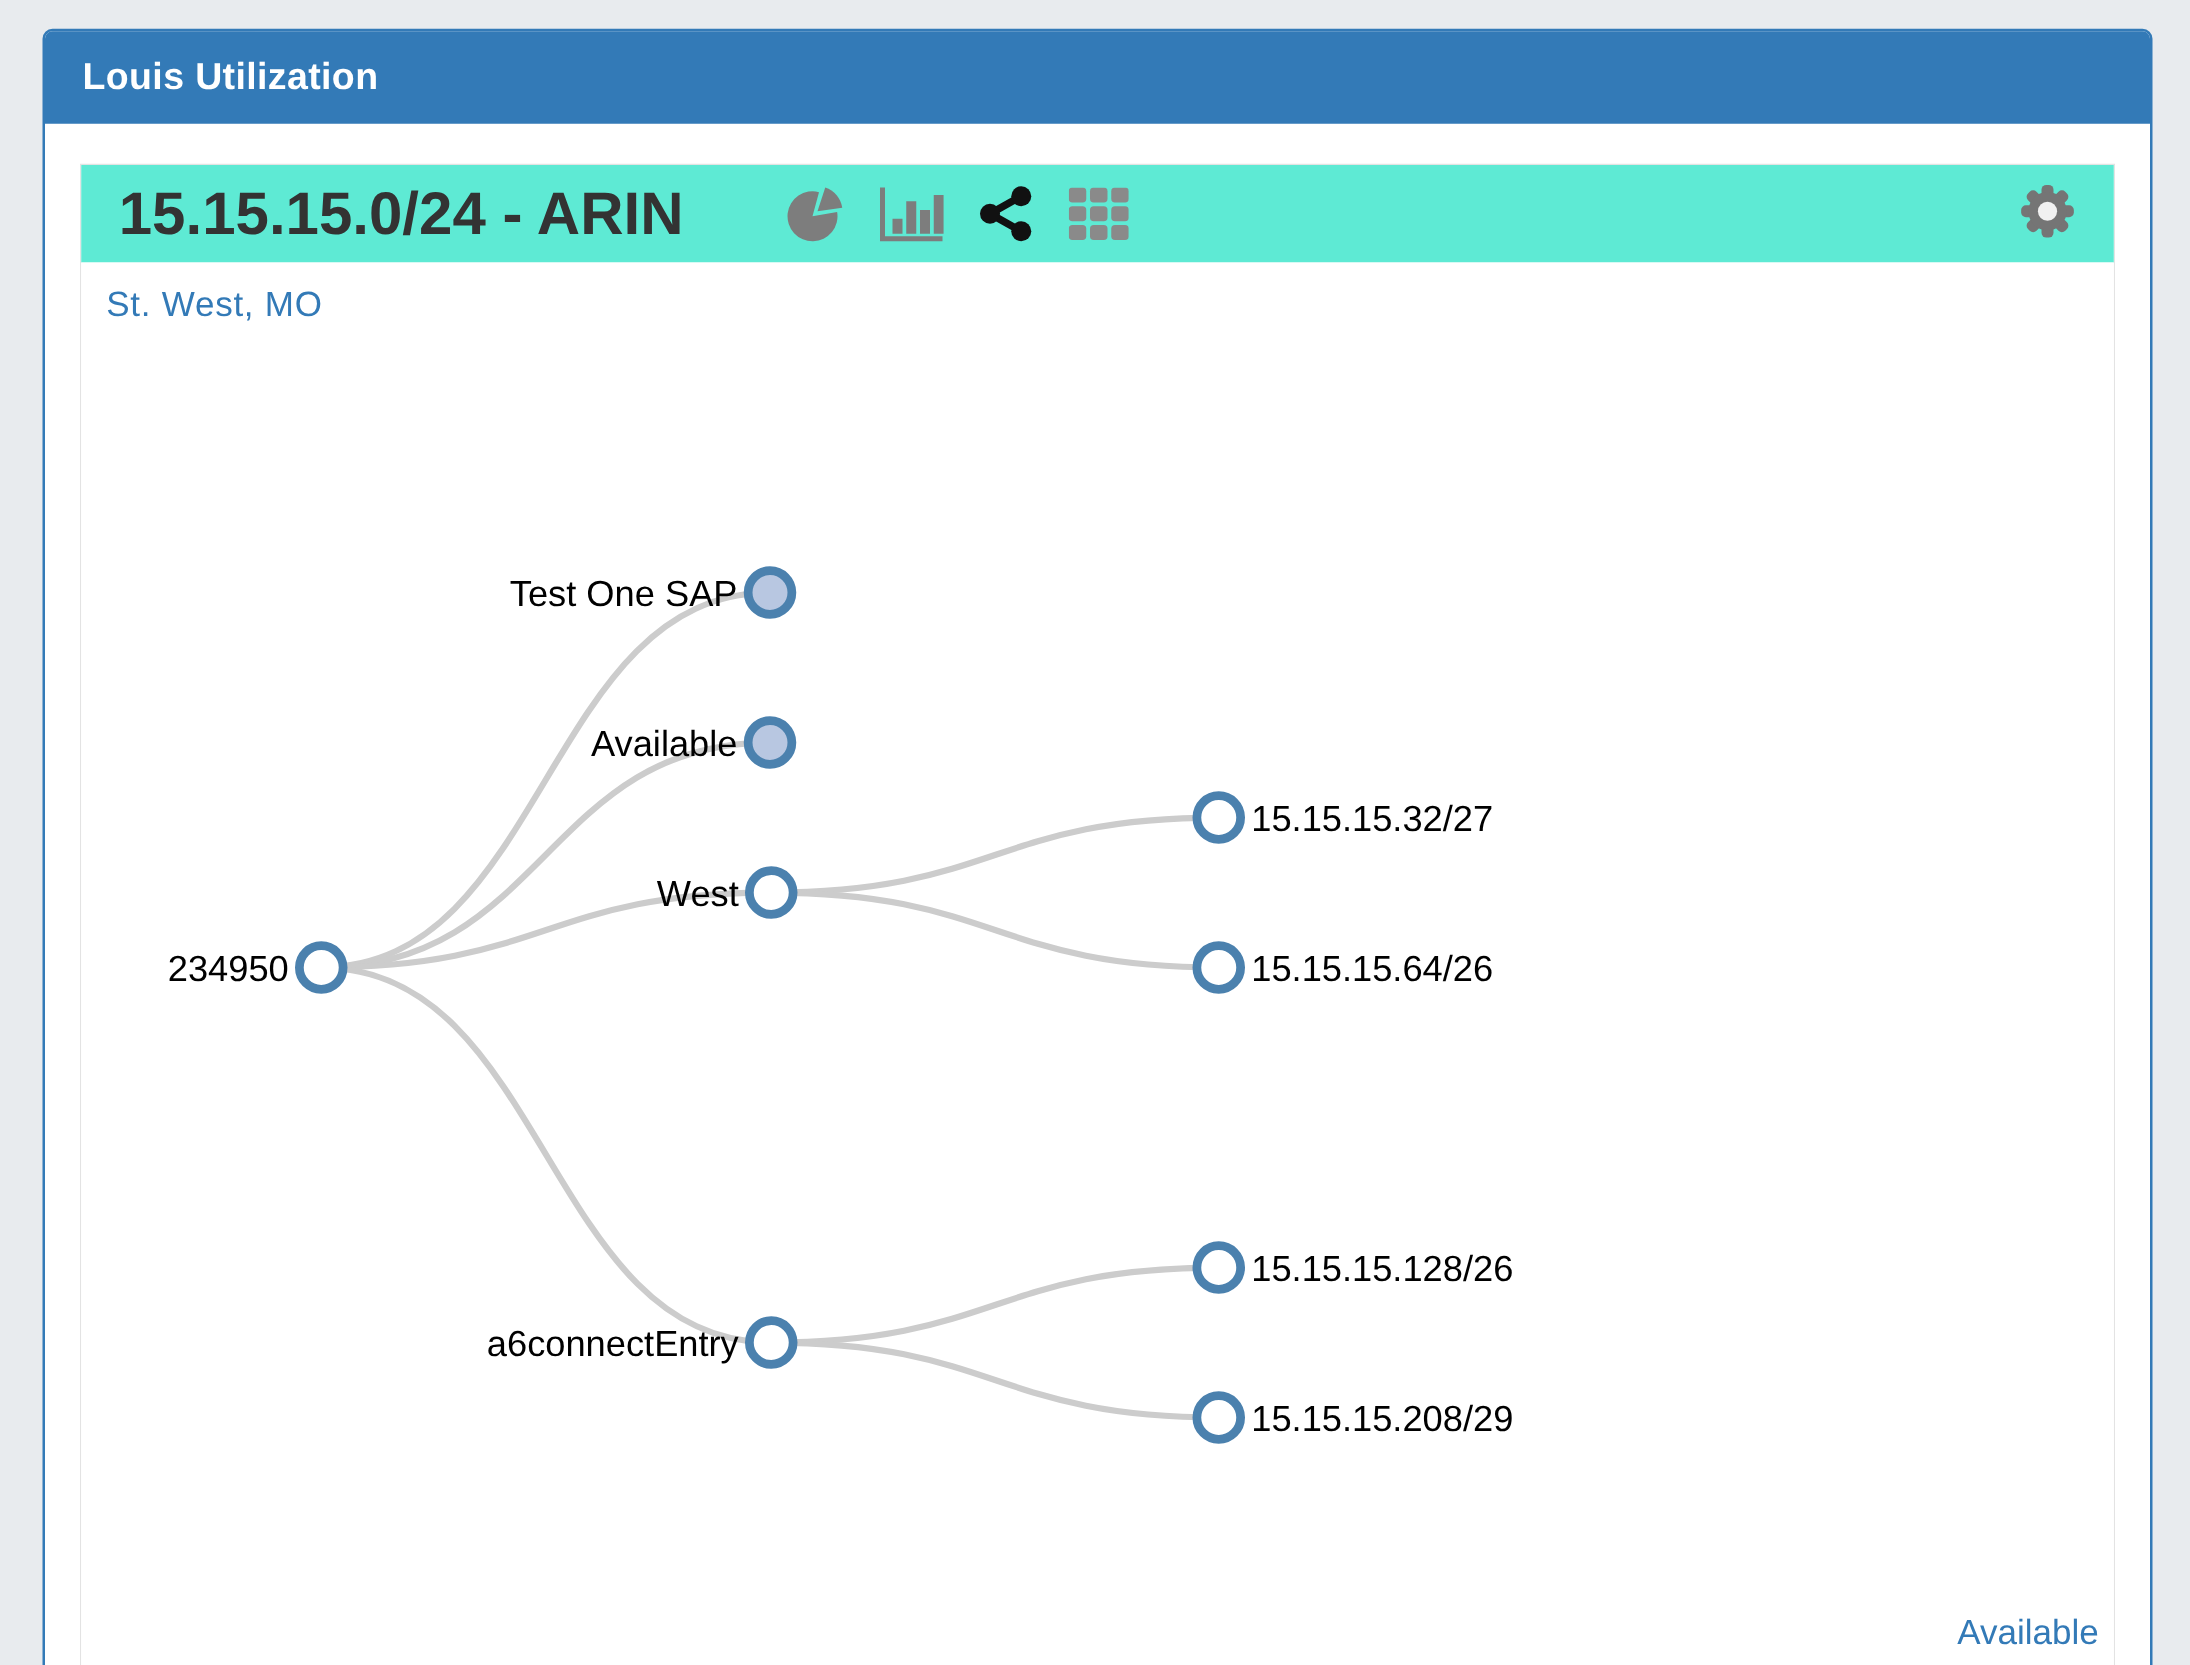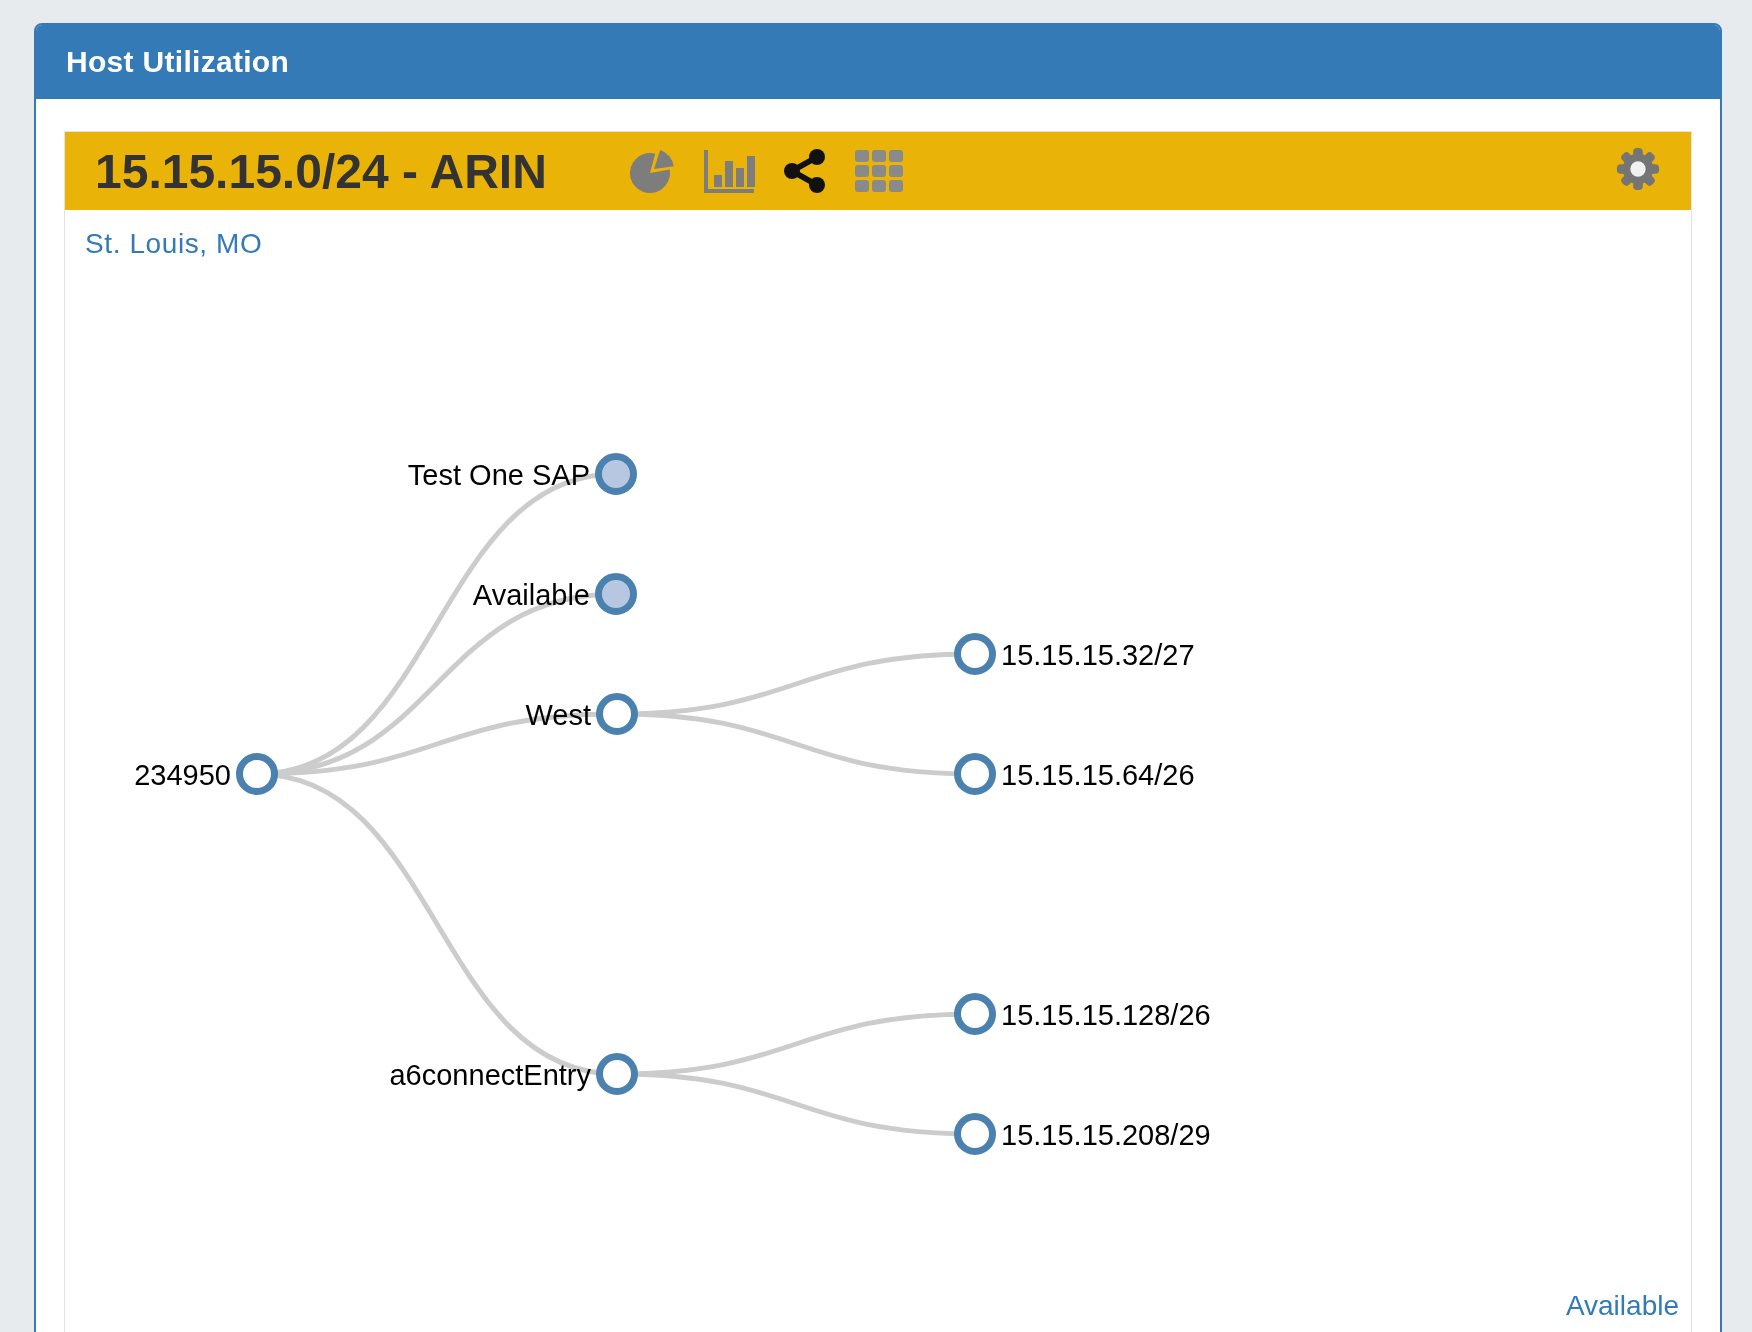--- a/index.html
+++ b/index.html
@@ -18,21 +18,21 @@
     border-radius:6px 6px 0 0;
   }
   .panel-title{
     color:#ffffff;font-size:30px;font-weight:bold;letter-spacing:.3px;
   }
   .panel-body{padding:32px 28px 0 28px;}
   .widget{
     border:1px solid #e3e3e3;background:#ffffff;
   }
   .toolbar{
-    background:#eab308;height:78px;display:flex;align-items:center;
+    background:#5eead4;height:78px;display:flex;align-items:center;
     padding:0 0 0 30px;
   }
   .w-title{
     font-size:48px;font-weight:bold;color:#333333;white-space:nowrap;
   }
   .icon-row{display:flex;align-items:center;gap:28px;margin-left:82px;}
   .icon-row svg{display:block;cursor:pointer;}
   .gear-wrap{margin-left:auto;margin-right:30px;}
   .widget-body{
     position:relative;height:1124px;background:#ffffff;overflow:hidden;
@@ -46,21 +46,21 @@
     position:absolute;right:12px;top:1080px;font-size:28px;color:#337ab7;
     text-decoration:none;cursor:pointer;
   }
   .tree-label{font-family:"Liberation Sans",sans-serif;font-size:29px;fill:#000000;}
 </style>
 </head>
 <body>
 
 <div class="panel">
   <div class="panel-heading">
-    <span class="panel-title">Host Utilization</span>
+    <span class="panel-title">Louis Utilization</span>
   </div>
   <div class="panel-body">
     <div class="widget">
 
       <div class="toolbar">
         <span class="w-title">15.15.15.0/24 - ARIN</span>
 
         <div class="icon-row">
           <svg width="46" height="46" viewBox="0 0 46 46">
             <path d="M21,25 L40.7,21.5 A20,20 0 1 1 26.2,5.7 Z" fill="#7d7d7d"></path>
@@ -102,21 +102,21 @@
               <rect x="19" y="2" width="10" height="44" rx="4" transform="rotate(90 24 24)"></rect>
               <rect x="19" y="2" width="10" height="44" rx="4" transform="rotate(135 24 24)"></rect>
               <circle cx="24" cy="24" r="16"></circle>
             </g>
             <circle cx="24" cy="24" r="8" fill="#f1f1f1"></circle>
           </svg>
         </div>
       </div>
 
       <div class="widget-body">
-        <a class="location-link" href="#">St. Louis, MO</a>
+        <a class="location-link" href="#">St. West, MO</a>
         <svg id="tree-svg" width="1628" height="1124">
             <path d="M192,564C371.5,564 371.5,264 551,264" fill="none" stroke="#cccccc" stroke-width="5"></path>
             <path d="M192,564C371.5,564 371.5,384 551,384" fill="none" stroke="#cccccc" stroke-width="5"></path>
             <path d="M192,564C372,564 372,504 552,504" fill="none" stroke="#cccccc" stroke-width="5"></path>
             <path d="M192,564C372,564 372,864 552,864" fill="none" stroke="#cccccc" stroke-width="5"></path>
             <path d="M552,504C731,504 731,444 910,444" fill="none" stroke="#cccccc" stroke-width="5"></path>
             <path d="M552,504C731,504 731,564 910,564" fill="none" stroke="#cccccc" stroke-width="5"></path>
             <path d="M552,864C731,864 731,804 910,804" fill="none" stroke="#cccccc" stroke-width="5"></path>
             <path d="M552,864C731,864 731,924 910,924" fill="none" stroke="#cccccc" stroke-width="5"></path>
             <g cursor="pointer">

